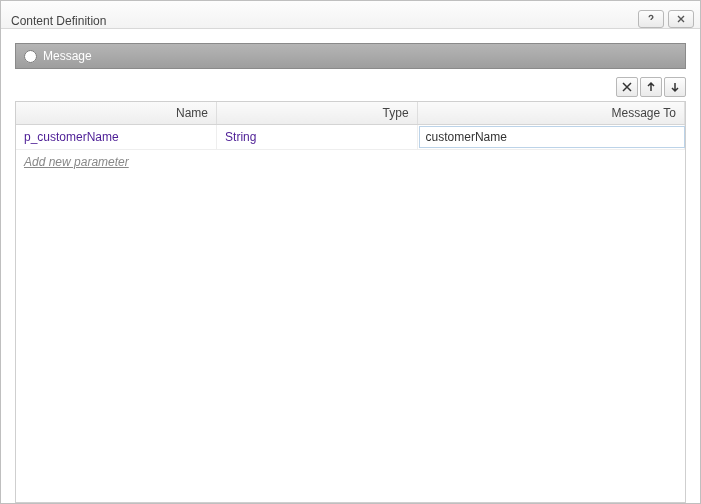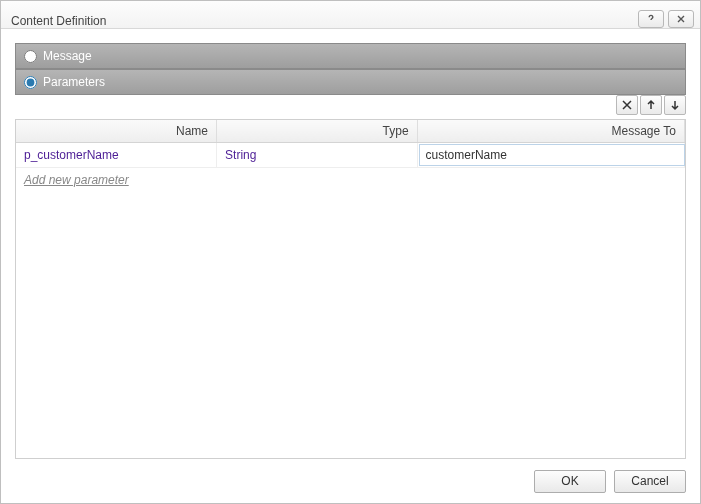--- a/index.html
+++ b/index.html
@@ -50,21 +50,21 @@
   }
   .radio-row {
     height: 26px;
     background: linear-gradient(#b5b5b5,#9e9e9e);
     border: 1px solid #8a8a8a;
     display: flex;
     align-items: center;
     padding: 0 8px;
     color: #fff;
     font-size: 12px;
-    margin-bottom: 0;
+    margin-bottom: 8px;
     cursor: pointer;
   }
   .radio-row input[type=radio]{
     margin: 0 6px 0 0;
     accent-color: #2a7ab0;
     cursor: pointer;
   }
   .toolbar {
     display: flex;
     justify-content: flex-end;
@@ -176,24 +176,20 @@
     </div>
   </div>
 
   <div class="content">
 
     <label class="radio-row">
       <input type="radio" name="contentMode" style="">
       <span>Message</span>
     </label>
 
-    <label class="radio-row">
-      <input type="radio" name="contentMode" checked="" style="">
-      <span>Parameters</span>
-    </label>
 
     <div class="toolbar">
       <div class="tbar-btn" title="Delete">
         <svg viewBox="0 0 12 12">
             <path d="M2 2l8 8M10 2l-8 8"></path>
           </svg>
       </div>
       <div class="tbar-btn" title="Move Up">
         <svg viewBox="0 0 12 12">
             <path d="M6 10V2M3 5l3-3 3 3"></path>
@@ -234,18 +230,14 @@
             <td colspan="3">
                 <div class="placeholder-text">Add new parameter</div>
               </td>
           </tr>
         </tbody>
       </table>
     </div>
 
   </div>
 
-  <div class="footer">
-    <button class="btn">OK</button>
-    <button class="btn">Cancel</button>
-  </div>
 
 </div>
 
 </body></html>

